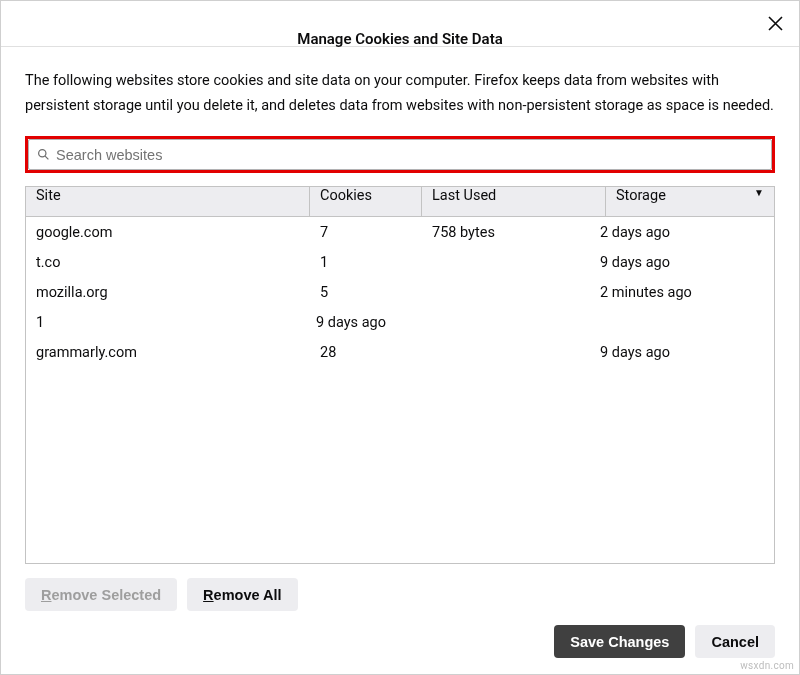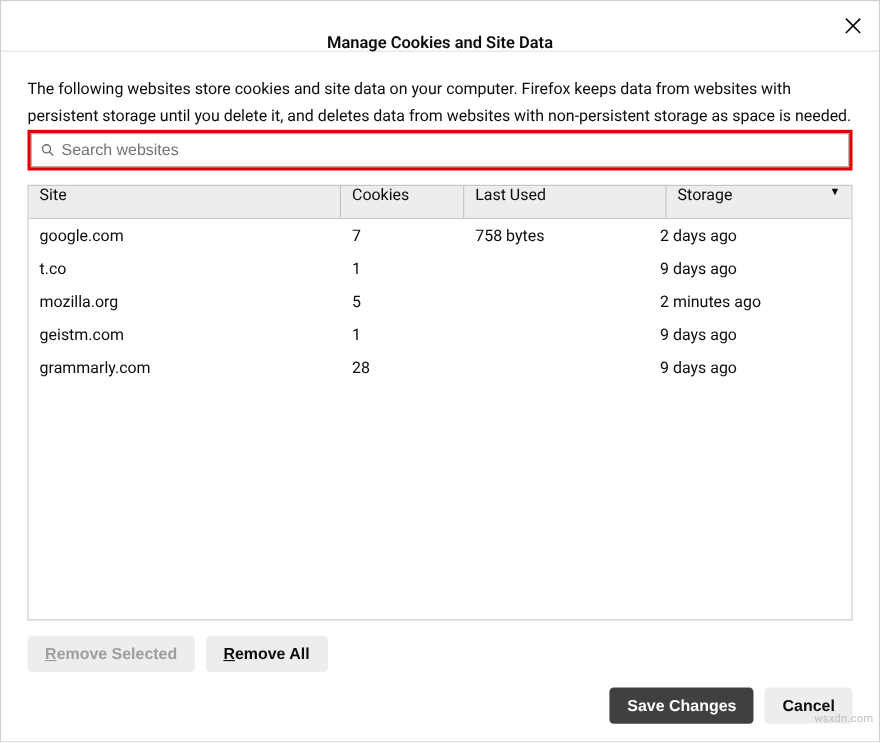--- a/index.html
+++ b/index.html
@@ -47,20 +47,21 @@
       color: #0c0c0d;
     }
     .content {
       padding: 22px 24px 16px 24px;
       flex: 1;
       display: flex;
       flex-direction: column;
     }
     .description {
       line-height: 1.7;
+      margin-bottom: 18px;
     }
     .search-wrap {
       border: 3px solid #e20000;
       padding: 0;
       margin-bottom: 13px;
     }
     .search-field {
       display: flex;
       align-items: center;
       border: 1px solid #b1b1b3;
@@ -162,21 +163,21 @@
       cursor: default;
     }
     .btn-primary {
       background: #404040;
       color: #fff;
     }
     .access-key { text-decoration: underline; }
     .watermark {
       position: fixed;
       right: 6px;
-      bottom: 16px;
+      bottom: 4px;
       font-size: 10px;
       color: #bdbdbd;
       letter-spacing: 0.3px;
     }
   </style>
 </head>
 <body>
 
 <div class="dialog">
 
@@ -233,21 +234,20 @@
           <div class="td col-storage"></div>
           <div class="td col-lastused">9 days ago</div>
         </div>
         <div class="tr">
           <div class="td col-site">mozilla.org</div>
           <div class="td col-cookies">5</div>
           <div class="td col-storage"></div>
           <div class="td col-lastused">2 minutes ago</div>
         </div>
         <div class="tr">
-          <div class="td col-site">geistm.com</div>
           <div class="td col-cookies">1</div>
           <div class="td col-storage"></div>
           <div class="td col-lastused">9 days ago</div>
         </div>
         <div class="tr">
           <div class="td col-site">grammarly.com</div>
           <div class="td col-cookies">28</div>
           <div class="td col-storage"></div>
           <div class="td col-lastused">9 days ago</div>
         </div>

